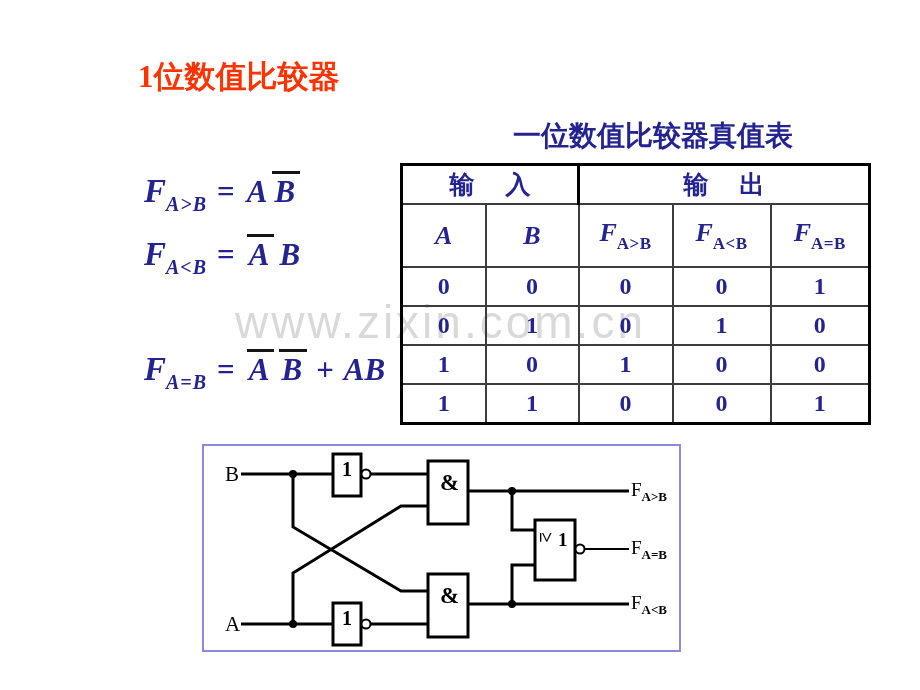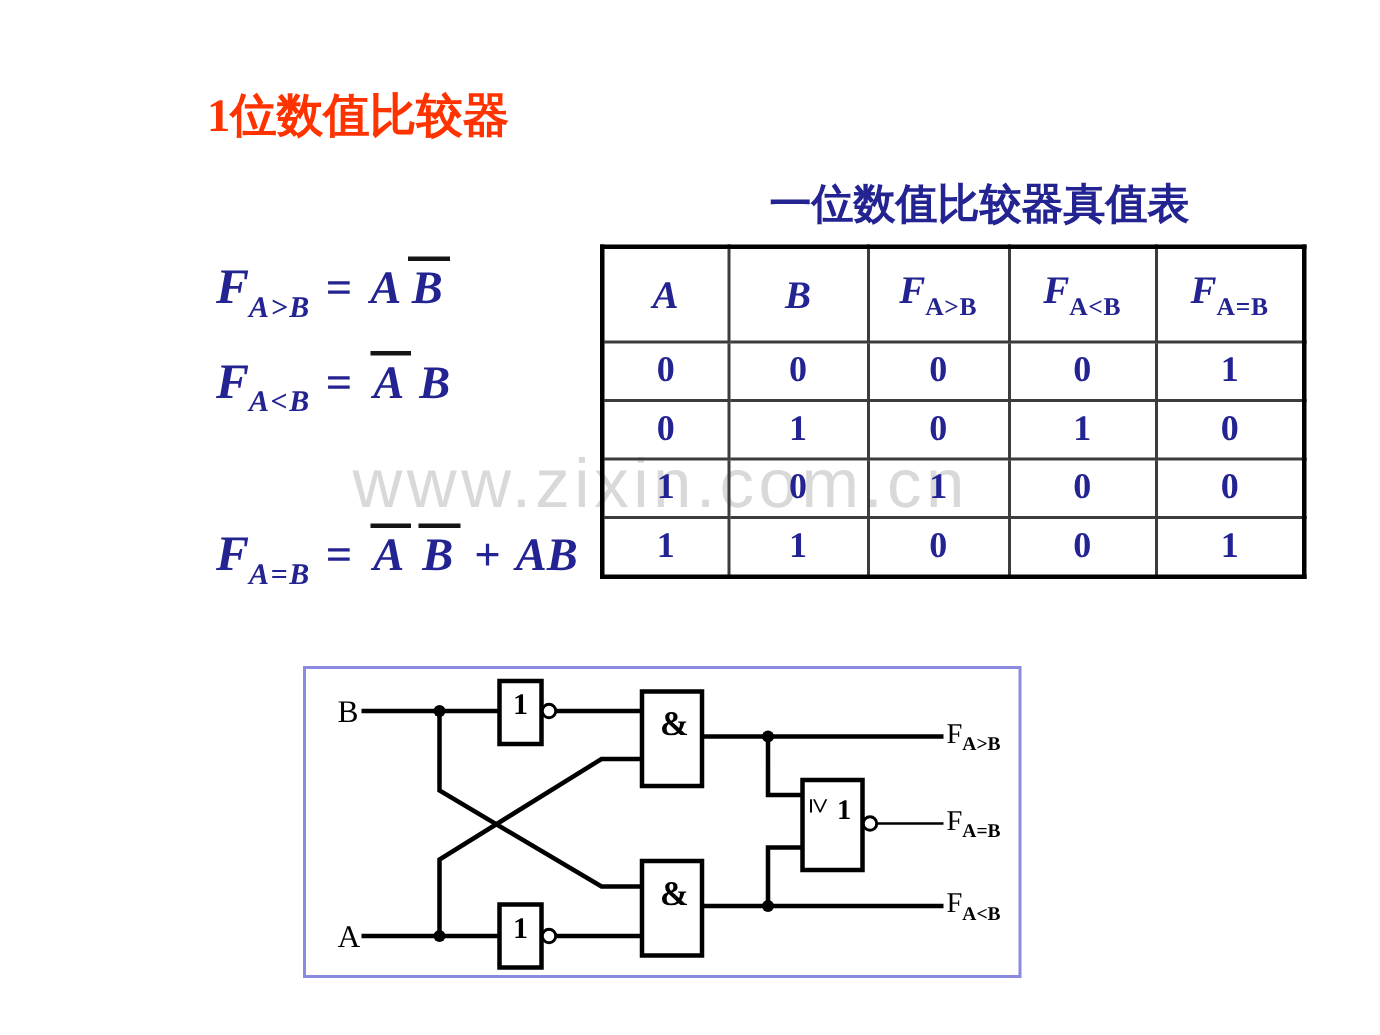--- a/index.html
+++ b/index.html
@@ -110,20 +110,24 @@
 
 <table class="truth">
   <colgroup>
     <col style="width:84px">
       <col style="width:93px">
       <col style="width:94px">
       <col style="width:98px">
       <col style="width:99px">
   </colgroup>
   <tbody>
+      <tr>
+    <td class="group" colspan="2">输 入</td>
+    <td class="group split" colspan="3">输 出</td>
+  </tr>
   <tr class="colhead">
     <td>A</td>
     <td>B</td>
     <td><span>F</span><sub>A&gt;B</sub></td>
     <td><span>F</span><sub>A&lt;B</sub></td>
     <td><span>F</span><sub>A=B</sub></td>
   </tr>
   <tr class="datarow">
     <td>0</td>
     <td>0</td>

